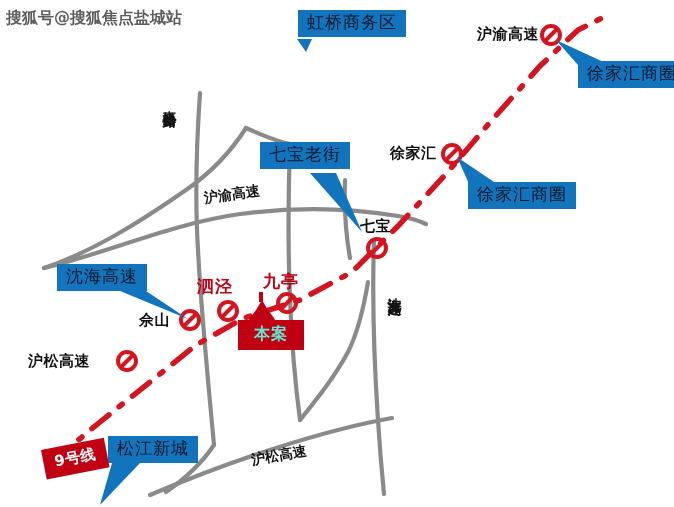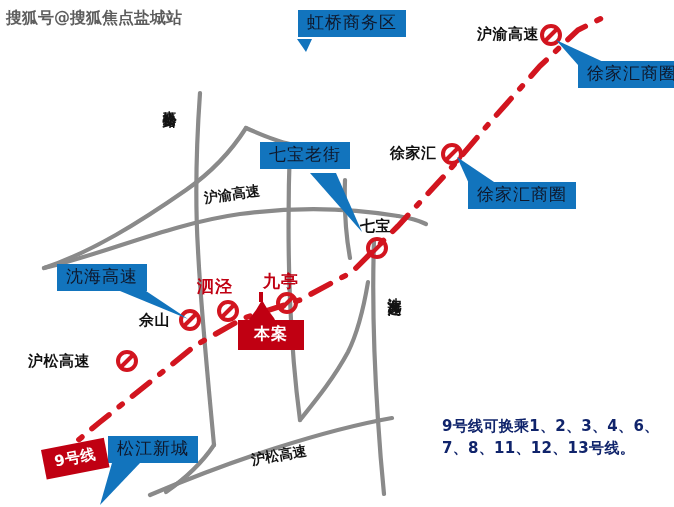--- a/index.html
+++ b/index.html
@@ -61,21 +61,21 @@
     padding: 5px 11px 6px 11px;
     white-space: nowrap;
     letter-spacing: 0.5px;
     font-family: "DejaVu Sans", sans-serif;
   }
 
   
   .project-box {
     position: absolute;
     background: #c00012;
-    color: #ffffff;
+    color: #5eead4;
     font-size: 16px;
     font-weight: bold;
     padding: 4px 16px 5px 16px;
     white-space: nowrap;
     letter-spacing: 1px;
     font-family: "DejaVu Sans", sans-serif;
   }
 
   
   .station-name {
@@ -247,16 +247,14 @@
   <div class="station-name" style="left:28px; top:352px;">沪松高速</div>
 
   <div class="road-label vertical" style="left:161px; top:100px;">嘉松公路</div>
 
   <div class="road-label" style="left:203px; top:190px; transform: rotate(-8deg); transform-origin: left top;">沪渝高速</div>
 
   <div class="road-label vertical" style="left:386px; top:287px;">沈海高速</div>
 
   <div class="road-label" style="left:250px; top:452px; transform: rotate(-10deg); transform-origin: left top;">沪松高速</div>
 
-  <div class="transfer-note" style="left:442px; top:416px;">9号线可换乘1、2、3、4、6、
-7、8、11、12、13号线。</div>
 
 </div>
 
 </body></html>

